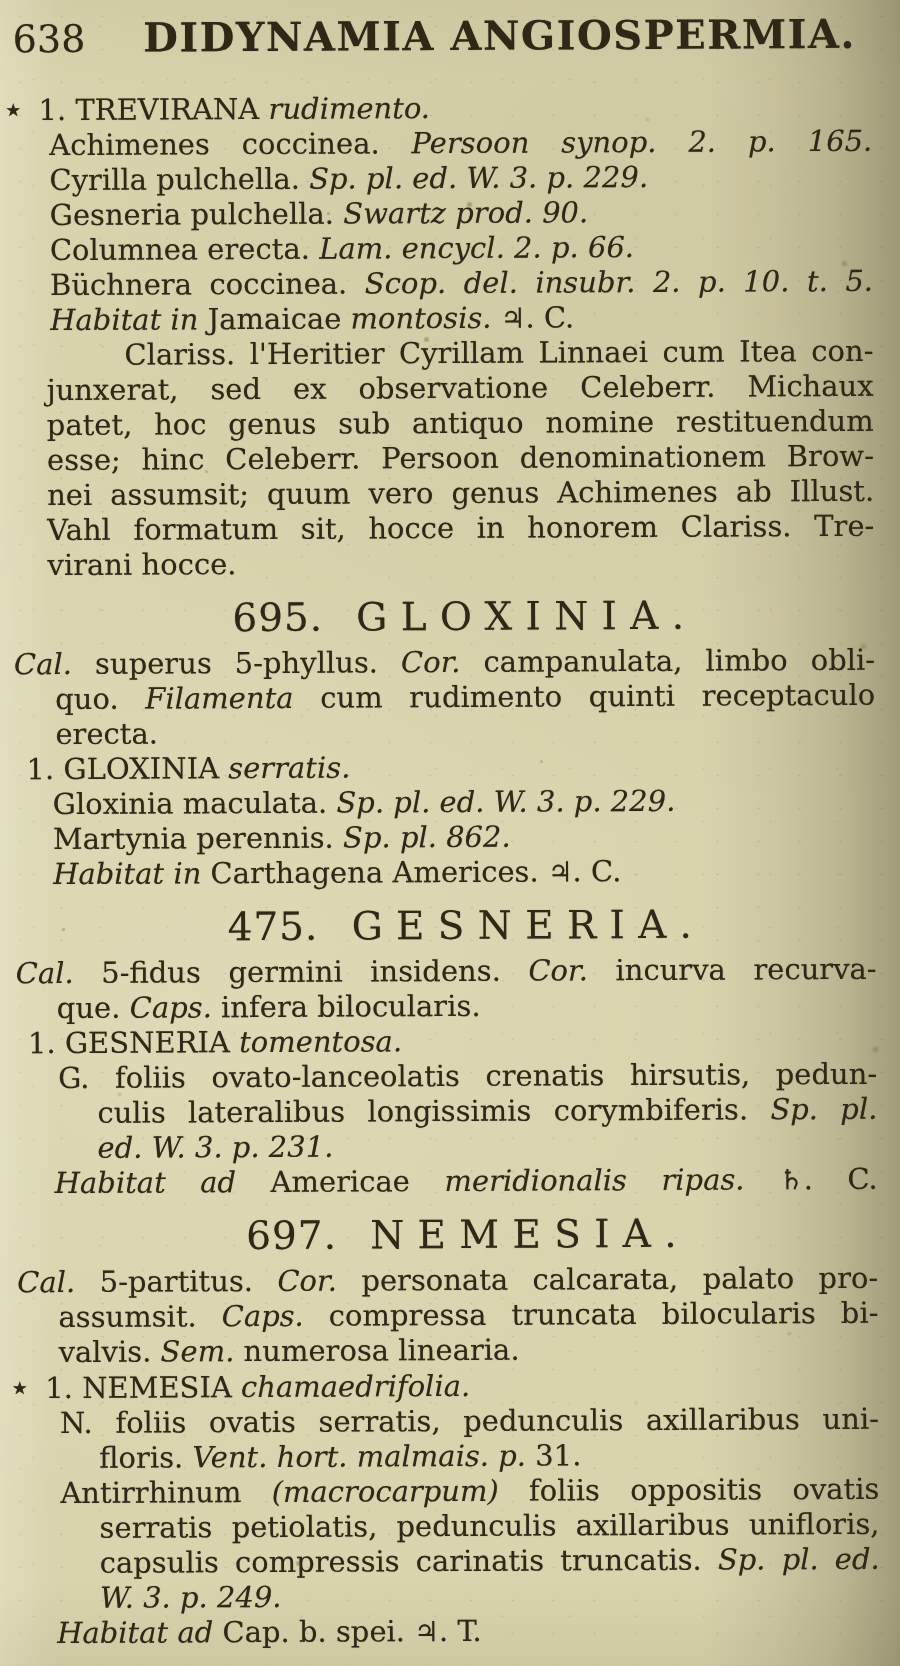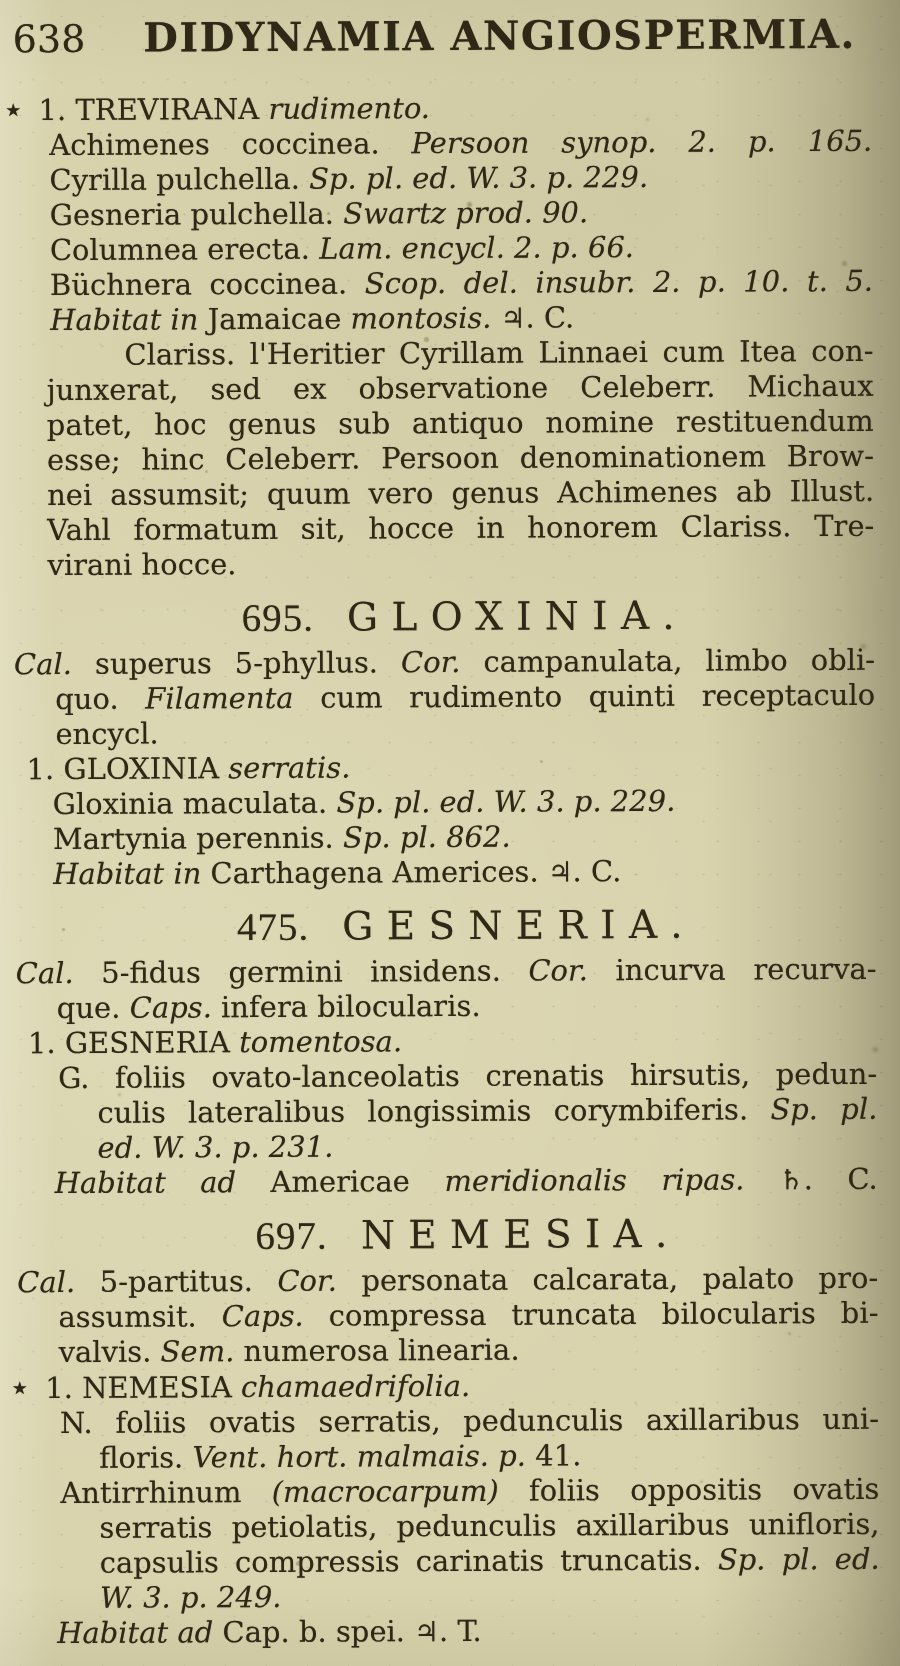--- a/index.html
+++ b/index.html
@@ -80,21 +80,21 @@
   .parind{padding-left:126px;}
   .heading{
     text-align:center;text-align-last:center;
     padding-left:55px;
     font-size:39px;line-height:44px;
     margin-top:14px;margin-bottom:6px;
   }
   .s-i{font-style:italic;}
   .s-r{font-style:normal;}
   .s-sp{letter-spacing:0.34em;margin-left:0.85em;}
-  .s-num{letter-spacing:1px;font-family:Liberation Serif, serif;}
+  .s-num{letter-spacing:1px;}
   .s-star{
     font-family:"DejaVu Sans","Liberation Sans",sans-serif;
     font-size:0.62em;
     vertical-align:0.22em;
     letter-spacing:0.45em;
   }
   .s-sym{font-family:"DejaVu Sans","Liberation Sans",sans-serif;font-size:0.95em;}
 </style>
 </head>
 <body>
@@ -117,40 +117,40 @@
         <div class="l parind jst"><span class="s-r">Clariss. l'Heritier Cyrillam Linnaei cum Itea con-</span></div>
         <div class="l par jst"><span class="s-r">junxerat, sed ex observatione Celeberr. Michaux</span></div>
         <div class="l par jst"><span class="s-r">patet, hoc genus sub antiquo nomine restituendum</span></div>
         <div class="l par jst"><span class="s-r">esse; hinc Celeberr. Persoon denominationem Brow-</span></div>
         <div class="l par jst"><span class="s-r">nei assumsit; quum vero genus Achimenes ab Illust.</span></div>
         <div class="l par jst"><span class="s-r">Vahl formatum sit, hocce in honorem Clariss. Tre-</span></div>
         <div class="l par"><span class="s-r">virani hocce.</span></div>
         <div class="l heading"><span class="s-num">695.</span><span class="s-sp">GLOXINIA.</span></div>
         <div class="l cal jst"><span class="s-i">Cal.</span><span class="s-r"> superus 5-phyllus. </span><span class="s-i">Cor.</span><span class="s-r"> campanulata, limbo obli-</span></div>
         <div class="l calcont jst"><span class="s-r">quo. </span><span class="s-i">Filamenta</span><span class="s-r"> cum rudimento quinti receptaculo</span></div>
-        <div class="l calcont"><span class="s-r">encycl.</span></div>
+        <div class="l calcont"><span class="s-r">erecta.</span></div>
         <div class="l spec"><span class="s-r">1. GLOXINIA </span><span class="s-i">serratis.</span></div>
         <div class="l syn"><span class="s-r">Gloxinia maculata. </span><span class="s-i">Sp. pl. ed. W. 3. p. 229.</span></div>
         <div class="l syn"><span class="s-r">Martynia perennis. </span><span class="s-i">Sp. pl. 862.</span></div>
         <div class="l syn"><span class="s-i">Habitat in</span><span class="s-r"> Carthagena Americes. </span><span class="s-sym">♃</span><span class="s-r">. C.</span></div>
         <div class="l heading"><span class="s-num">475.</span><span class="s-sp">GESNERIA.</span></div>
         <div class="l cal jst"><span class="s-i">Cal.</span><span class="s-r"> 5-fidus germini insidens. </span><span class="s-i">Cor.</span><span class="s-r"> incurva recurva-</span></div>
         <div class="l calcont"><span class="s-r">que. </span><span class="s-i">Caps.</span><span class="s-r"> infera bilocularis.</span></div>
         <div class="l spec"><span class="s-r">1. GESNERIA </span><span class="s-i">tomentosa.</span></div>
         <div class="l desc jst"><span class="s-r">G. foliis ovato-lanceolatis crenatis hirsutis, pedun-</span></div>
         <div class="l cont2 jst"><span class="s-r">culis lateralibus longissimis corymbiferis. </span><span class="s-i">Sp. pl.</span></div>
         <div class="l cont2"><span class="s-i">ed. W. 3. p. 231.</span></div>
         <div class="l syn jst"><span class="s-i">Habitat ad</span><span class="s-r"> Americae </span><span class="s-i">meridionalis ripas. </span><span class="s-sym">♄</span><span class="s-r">. C.</span></div>
         <div class="l heading"><span class="s-num">697.</span><span class="s-sp">NEMESIA.</span></div>
         <div class="l cal jst"><span class="s-i">Cal.</span><span class="s-r"> 5-partitus. </span><span class="s-i">Cor.</span><span class="s-r"> personata calcarata, palato pro-</span></div>
         <div class="l calcont jst"><span class="s-r">assumsit. </span><span class="s-i">Caps.</span><span class="s-r"> compressa truncata bilocularis bi-</span></div>
         <div class="l calcont"><span class="s-r">valvis. </span><span class="s-i">Sem.</span><span class="s-r"> numerosa linearia.</span></div>
         <div class="l star-line"><span class="s-star">★</span><span class="s-r"> 1. NEMESIA </span><span class="s-i">chamaedrifolia.</span></div>
         <div class="l desc jst"><span class="s-r">N. foliis ovatis serratis, pedunculis axillaribus uni-</span></div>
-        <div class="l cont2"><span class="s-r">floris. </span><span class="s-i">Vent. hort. malmais. p.</span><span class="s-r"> 41.</span></div>
+        <div class="l cont2"><span class="s-r">floris. </span><span class="s-i">Vent. hort. malmais. p.</span><span class="s-r"> 31.</span></div>
         <div class="l desc jst"><span class="s-r">Antirrhinum </span><span class="s-i">(macrocarpum)</span><span class="s-r"> foliis oppositis ovatis</span></div>
         <div class="l cont2 jst"><span class="s-r">serratis petiolatis, pedunculis axillaribus unifloris,</span></div>
         <div class="l cont2 jst"><span class="s-r">capsulis compressis carinatis truncatis. </span><span class="s-i">Sp. pl. ed.</span></div>
         <div class="l cont2"><span class="s-i">W. 3. p. 249.</span></div>
         <div class="l syn"><span class="s-i">Habitat ad</span><span class="s-r"> Cap. b. spei. </span><span class="s-sym">♃</span><span class="s-r">. T.</span></div>
       </div>
   </div>
 </div>
 
 </body></html>

